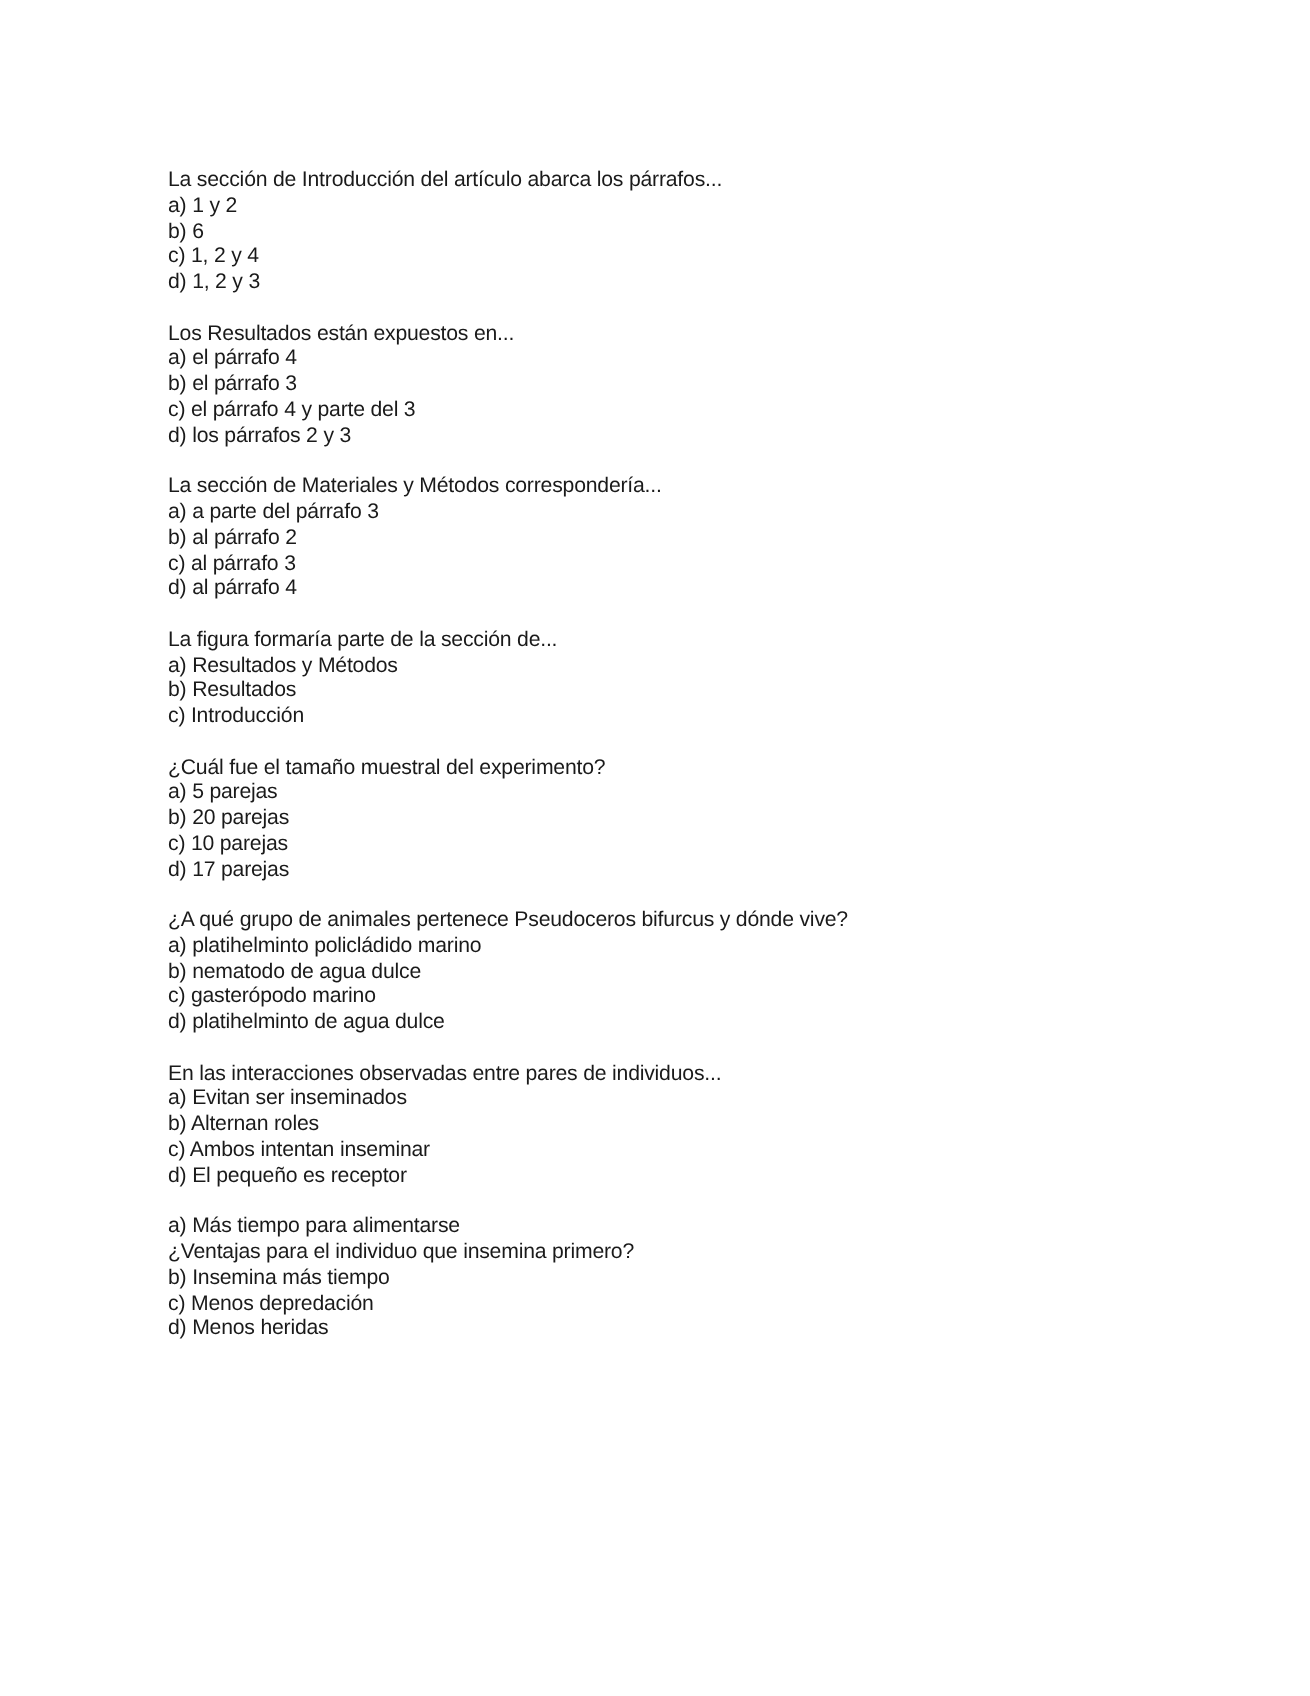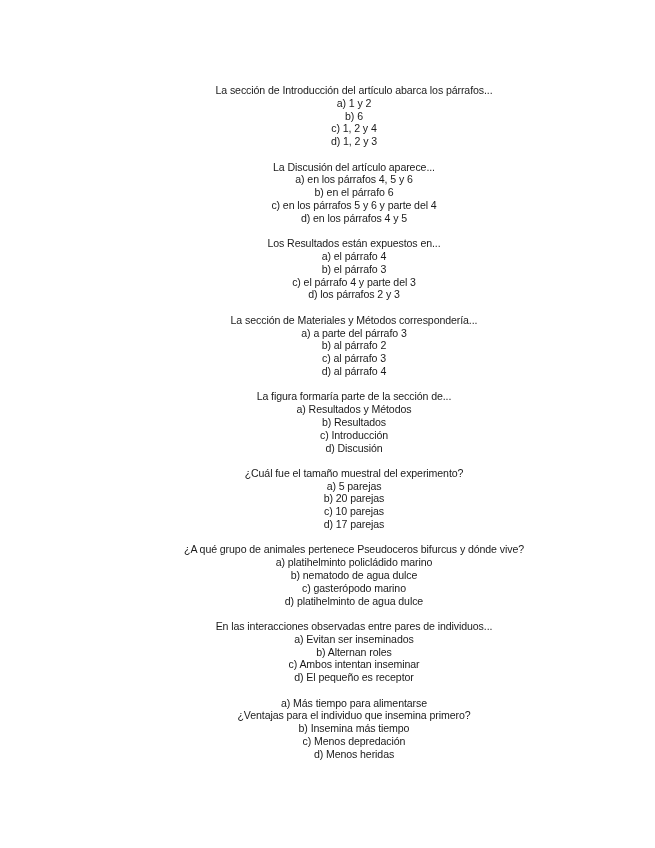--- a/index.html
+++ b/index.html
@@ -23,43 +23,35 @@
     }
     .question {
       margin: 0 0 12.6px 0;
     }
     .line {
       font-size: 10.6px;
       line-height: 12.8px;
       height: 12.8px;
       white-space: nowrap;
       letter-spacing: -0.1px;
-      text-align: center;
     }
   </style>
 </head>
 <body>
 
 <div class="page">
 
   <div class="question">
     <div class="line">La sección de Introducción del artículo abarca los párrafos...</div>
     <div class="line">a) 1 y 2</div>
     <div class="line">b) 6</div>
     <div class="line">c) 1, 2 y 4</div>
     <div class="line">d) 1, 2 y 3</div>
   </div>
 
-  <div class="question">
-    <div class="line">La Discusión del artículo aparece...</div>
-    <div class="line">a) en los párrafos 4, 5 y 6</div>
-    <div class="line">b) en el párrafo 6</div>
-    <div class="line">c) en los párrafos 5 y 6 y parte del 4</div>
-    <div class="line">d) en los párrafos 4 y 5</div>
-  </div>
 
   <div class="question">
     <div class="line">Los Resultados están expuestos en...</div>
     <div class="line">a) el párrafo 4</div>
     <div class="line">b) el párrafo 3</div>
     <div class="line">c) el párrafo 4 y parte del 3</div>
     <div class="line">d) los párrafos 2 y 3</div>
   </div>
 
   <div class="question">
@@ -68,21 +60,20 @@
     <div class="line">b) al párrafo 2</div>
     <div class="line">c) al párrafo 3</div>
     <div class="line">d) al párrafo 4</div>
   </div>
 
   <div class="question">
     <div class="line">La figura formaría parte de la sección de...</div>
     <div class="line">a) Resultados y Métodos</div>
     <div class="line">b) Resultados</div>
     <div class="line">c) Introducción</div>
-    <div class="line">d) Discusión</div>
   </div>
 
   <div class="question">
     <div class="line">¿Cuál fue el tamaño muestral del experimento?</div>
     <div class="line">a) 5 parejas</div>
     <div class="line">b) 20 parejas</div>
     <div class="line">c) 10 parejas</div>
     <div class="line">d) 17 parejas</div>
   </div>
 

